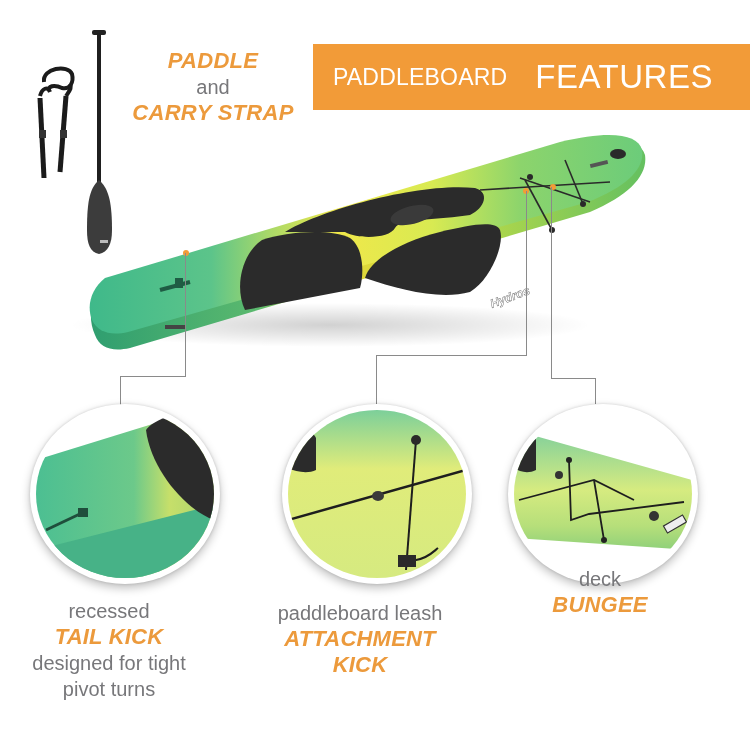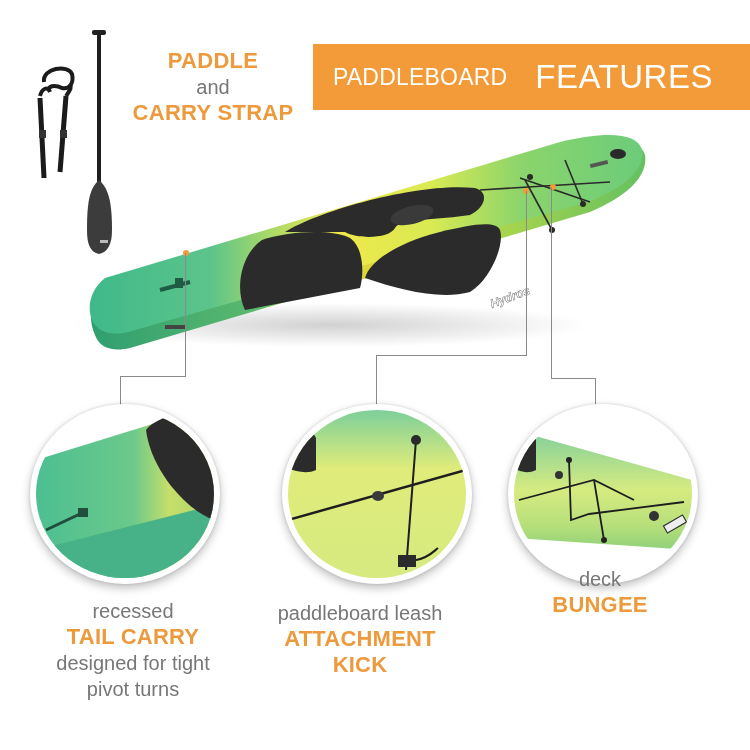--- a/index.html
+++ b/index.html
@@ -15,21 +15,21 @@
     padding-left: 20px; white-space: nowrap; gap: 12px;
   }
   .banner .light { font-size: 23px; font-weight: normal; letter-spacing: 0.2px; }
   .banner .bold { font-size: 33px; font-weight: normal; margin-left: 16px; letter-spacing: 0.5px; }
 
   
   .included {
     position: absolute; left: 118px; top: 48px; width: 190px; text-align: center;
     line-height: 26px;
   }
-  .orange { color: #ec9a3c; font-weight: bold; }
+  .orange { color: #ec9a3c; font-weight: bold; font-style: italic; }
   .gray { color: #77777a; }
   .included .orange { font-size: 22px; letter-spacing: 0.3px; }
   .included .gray { font-size: 20px; }
 
   
   .line { position: absolute; background: #8a8a8a; }
 
   
   .circle {
     position: absolute; width: 190px; height: 180px; border-radius: 50%;
@@ -205,23 +205,23 @@
       <path d="M80 70 L 90 130" stroke="#1e1e1e" stroke-width="1.8"></path>
       <circle cx="55" cy="50" r="3" fill="#222"></circle>
       <circle cx="90" cy="130" r="3" fill="#222"></circle>
       <circle cx="140" cy="106" r="5" fill="#333"></circle>
       <circle cx="45" cy="65" r="4" fill="#333"></circle>
       <rect x="150" y="110" width="22" height="8" fill="#eee" stroke="#333" stroke-width="1.2" transform="rotate(-30 161 114)"></rect>
     </svg>
   </div>
 </div>
 
-<div class="caption" style="left:28px;top:598px;width:210px;">
+<div class="caption" style="left:4px;top:598px;width:210px;">
   <div class="gray">recessed</div>
-  <div class="orange">TAIL CARRY</div>
+  <div class="orange">TAIL KICK</div>
   <div class="gray">designed for tight</div>
   <div class="gray">pivot turns</div>
 </div>
 
 <div class="caption" style="left:255px;top:600px;width:210px;">
   <div class="gray">paddleboard leash</div>
   <div class="orange">ATTACHMENT</div>
   <div class="orange">KICK</div>
 </div>
 

